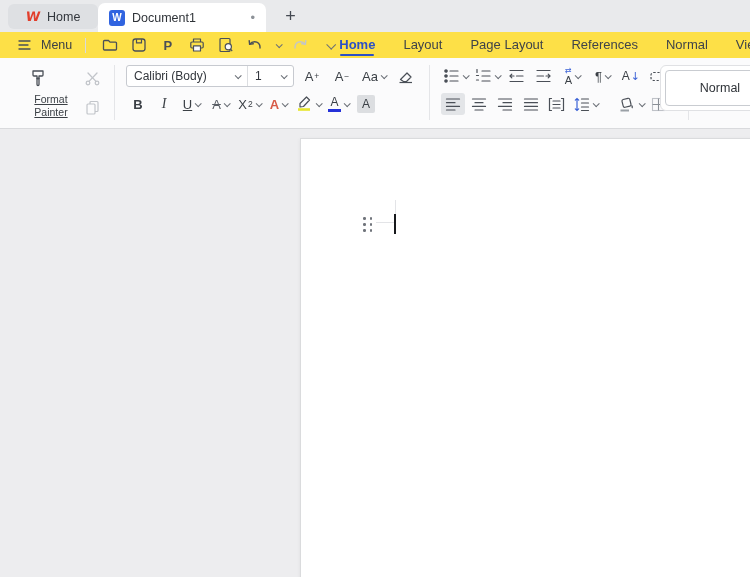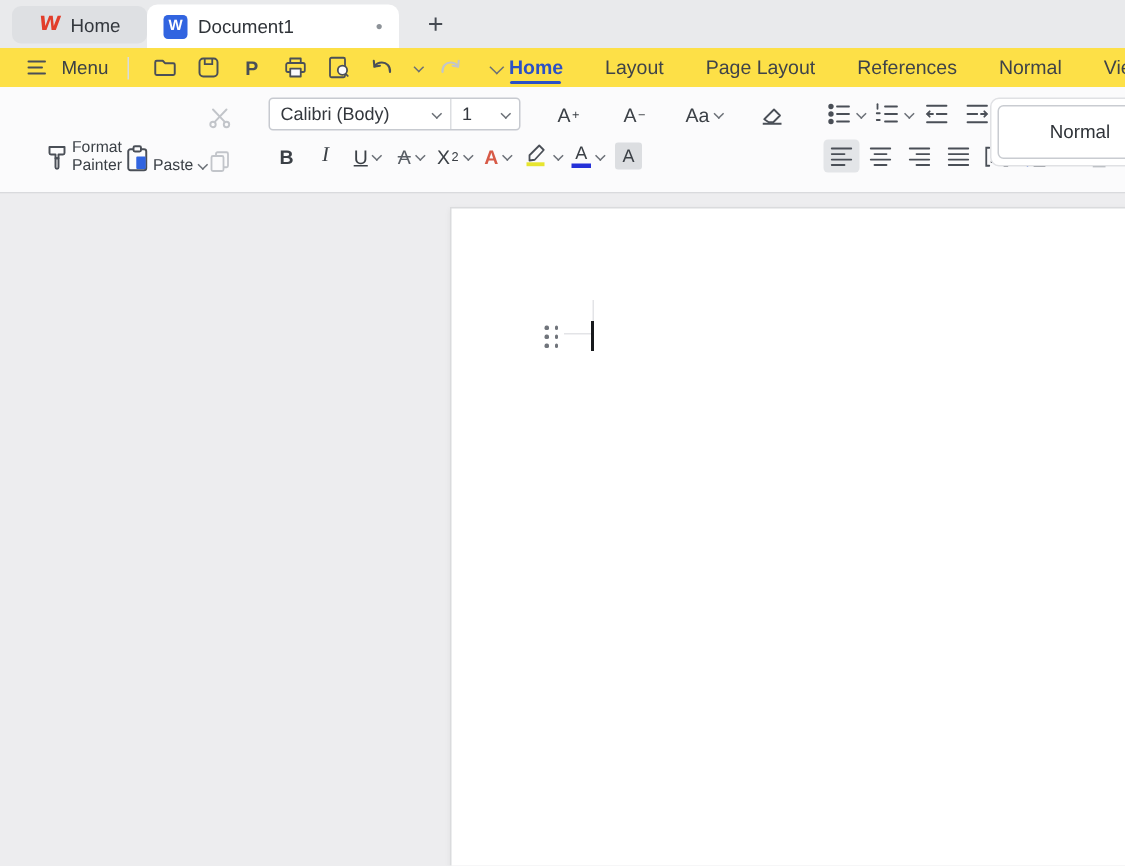--- a/index.html
+++ b/index.html
@@ -41,22 +41,22 @@
   .rtab.active { color:#2b50c6; font-weight:700; }
   .rtab.active::after { content:""; position:absolute; left:1px; right:1px; bottom:2px; height:2.5px;
                         background:#2b50c6; border-radius:2px; }
 
   
   .ribbon { position:absolute; top:58px; left:0; right:0; height:71px; background:#fbfbfc;
             border-bottom:1px solid #d9dadd; display:flex; align-items:flex-start; padding:7px 0 0 28px; }
   .vdiv { width:1px; align-self:stretch; background:#e4e5e8; margin:0 11px 8px 11px; }
 
   .grp-clipboard { display:flex; gap:8px; }
-  .bigbtn { display:flex; flex-direction:row; align-items:flex-end; width:46px; font-size:10.5px;
-            color:#3b4046; line-height:1.2; }
+  .bigbtn { display:flex; flex-direction:column; align-items:flex-start; width:46px; font-size:10.5px;
+            color:#3b4046; line-height:1.2;text-decoration:underline; }
   .bigbtn .ic { height:25px; display:flex; align-items:flex-end; }
   .bigbtn .lbl { margin-top:3px; text-align:center; display:flex; align-items:center; }
   .minicol { display:flex; flex-direction:column; gap:9px; padding-top:3px; }
 
   .grp-col { display:flex; flex-direction:column; gap:6px; }
   .row { display:flex; align-items:center; }
 
   .combo-wrap { display:flex; border:1px solid #c7cad0; border-radius:3px; background:#fff; height:22px; align-items:stretch; }
   .combo { display:flex; align-items:center; font-size:12px; color:#33373d; padding:0 7px; }
   .combo .caret { margin-left:auto; }
@@ -203,35 +203,20 @@
         <span class="ic">
           <svg width="20" height="22" viewBox="0 0 20 22">
               <g fill="none" stroke="#4a4f57" stroke-width="1.3" stroke-linejoin="round">
                 <path d="M5 3 h10 v4 a1 1 0 0 1 -1 1 h-3 v2.5 h-2 V8 H6 a1 1 0 0 1 -1-1 Z"></path>
                 <path d="M9 10.5 h2 v6 a1 1 0 0 1 -2 0 Z"></path>
               </g>
             </svg>
         </span>
         <span class="lbl">Format Painter</span>
       </div>
-      <div class="bigbtn">
-        <span class="ic">
-          <svg width="20" height="22" viewBox="0 0 20 22">
-              <g fill="none" stroke="#4a4f57" stroke-width="1.3" stroke-linejoin="round">
-                <rect x="3.5" y="4.5" width="12" height="14" rx="1.5"></rect>
-                <rect x="7" y="2.5" width="5" height="3.5" rx="1" fill="#fbfbfc"></rect>
-                <rect x="9.5" y="10" width="5" height="7" fill="#3164e0" stroke="#3164e0"></rect>
-              </g>
-            </svg>
-        </span>
-        <span class="lbl">
-          <span>Paste</span>
-          <span class="caret"></span>
-        </span>
-      </div>
       <div class="minicol">
         <span class="qa-icon disabled">
           <svg width="17" height="17" viewBox="0 0 17 17">
               <g fill="none" stroke="#c2c5ca" stroke-width="1.3" stroke-linecap="round">
                 <line x1="4" y1="3" x2="12" y2="11.4"></line>
                 <line x1="13" y1="3" x2="5" y2="11.4"></line>
                 <circle cx="4" cy="13" r="1.8"></circle>
                 <circle cx="13" cy="13" r="1.8"></circle>
               </g>
             </svg>
@@ -243,21 +228,21 @@
                 <rect x="3" y="5" width="8" height="10" rx="1" fill="#fbfbfc"></rect>
               </g>
             </svg>
         </span>
       </div>
     </div>
 
     <div class="vdiv"></div>
 
     <div class="grp-col">
-      <div class="row" style="gap:20px;">
+      <div class="row" style="gap:6px;">
         <div class="combo-wrap">
           <div class="combo fam">
             <span>Calibri (Body)</span>
             <span class="caret"></span>
           </div>
           <div class="combo size">
             <span>1</span>
             <span class="caret"></span>
           </div>
         </div>

